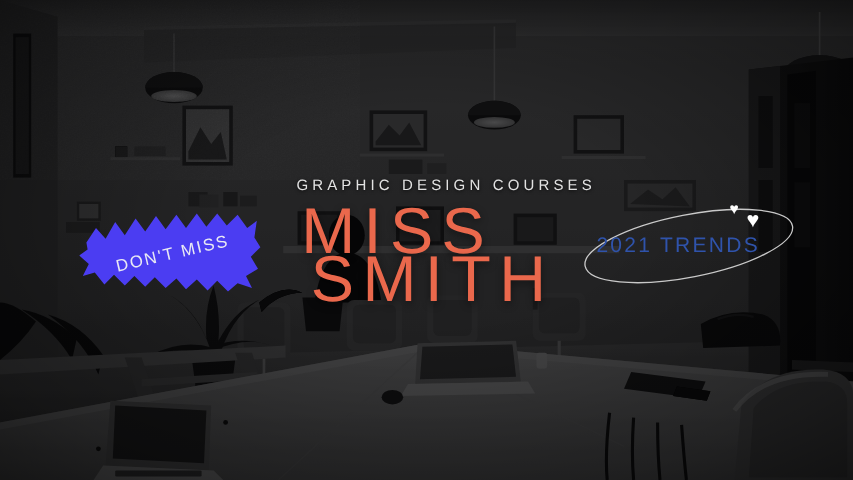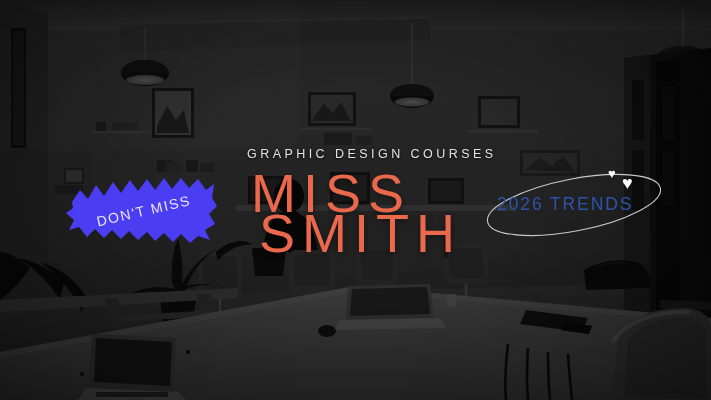--- a/index.html
+++ b/index.html
@@ -359,19 +359,19 @@
   </div>
 
   <div class="kicker">GRAPHIC DESIGN COURSES</div>
   <div class="title-line" id="title-1">MISS</div>
   <div class="title-line" id="title-2">SMITH</div>
 
   <div class="trends-wrap">
     <svg class="trends-ellipse" viewBox="0 0 182 66" xmlns="http://www.w3.org/2000/svg">
       <ellipse cx="91" cy="33" rx="88" ry="26" fill="none" stroke="#D8D8D8" stroke-width="1.1" opacity="0.92" transform="rotate(-11 91 33)"></ellipse>
     </svg>
-    <div class="trends-text">2026 TRENDS</div>
+    <div class="trends-text">2021 TRENDS</div>
   </div>
 
   <div class="heart" id="heart-small">♥</div>
   <div class="heart" id="heart-large">♥</div>
 
 </div>
 
 </body></html>

